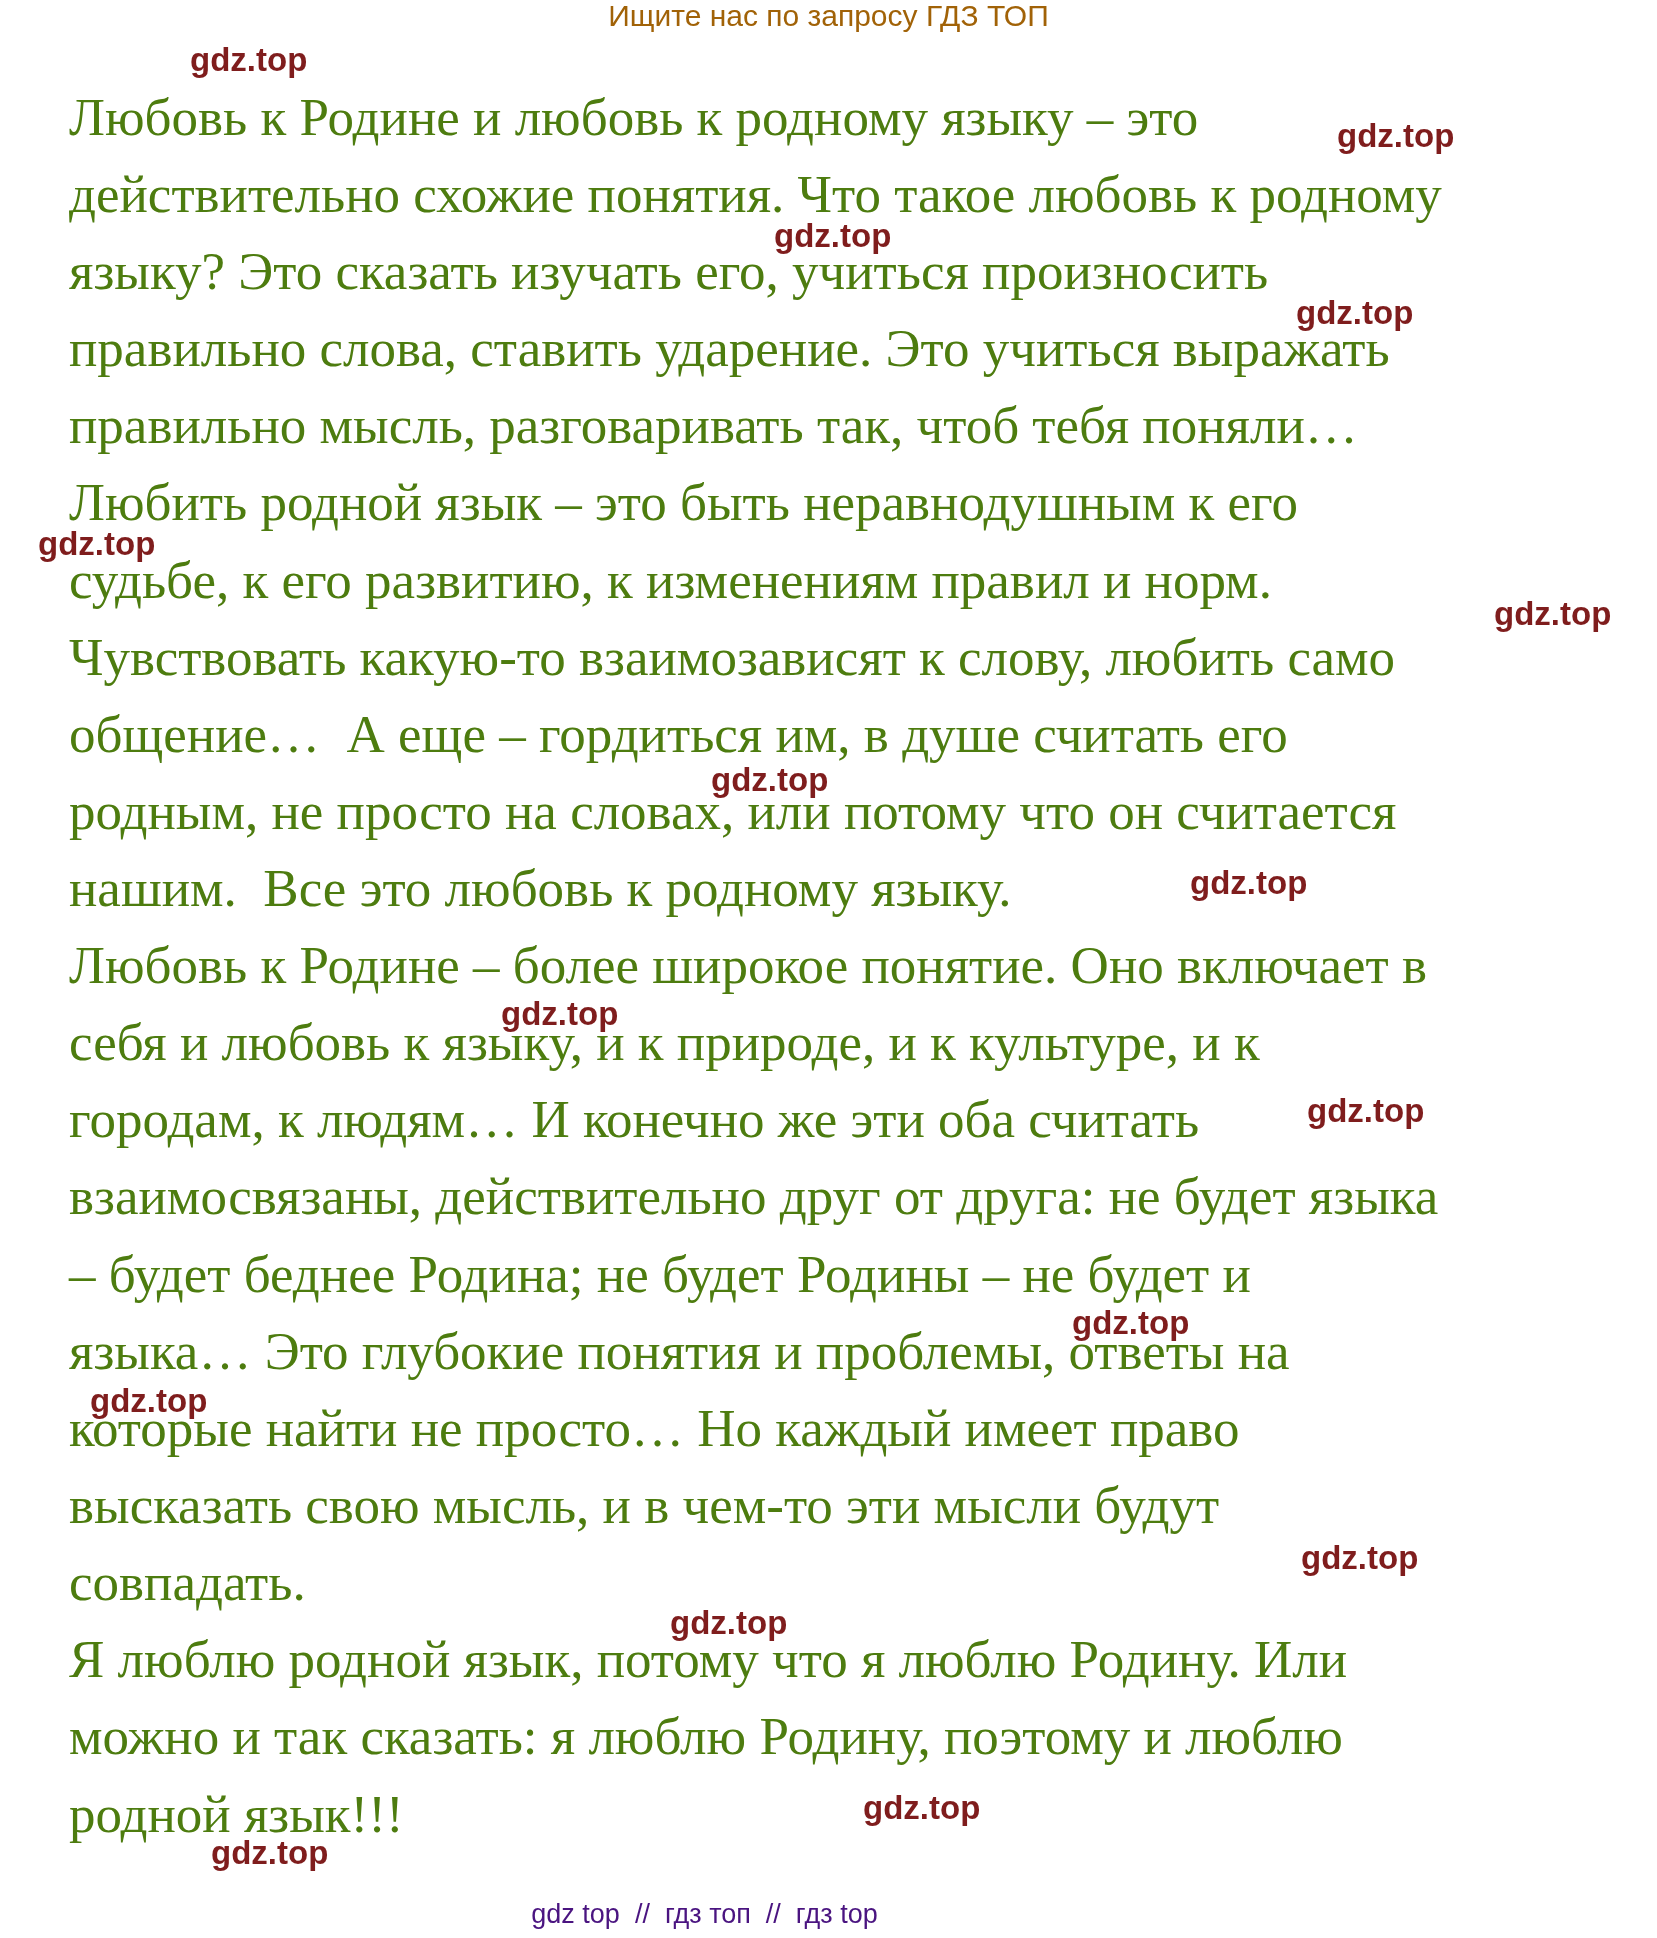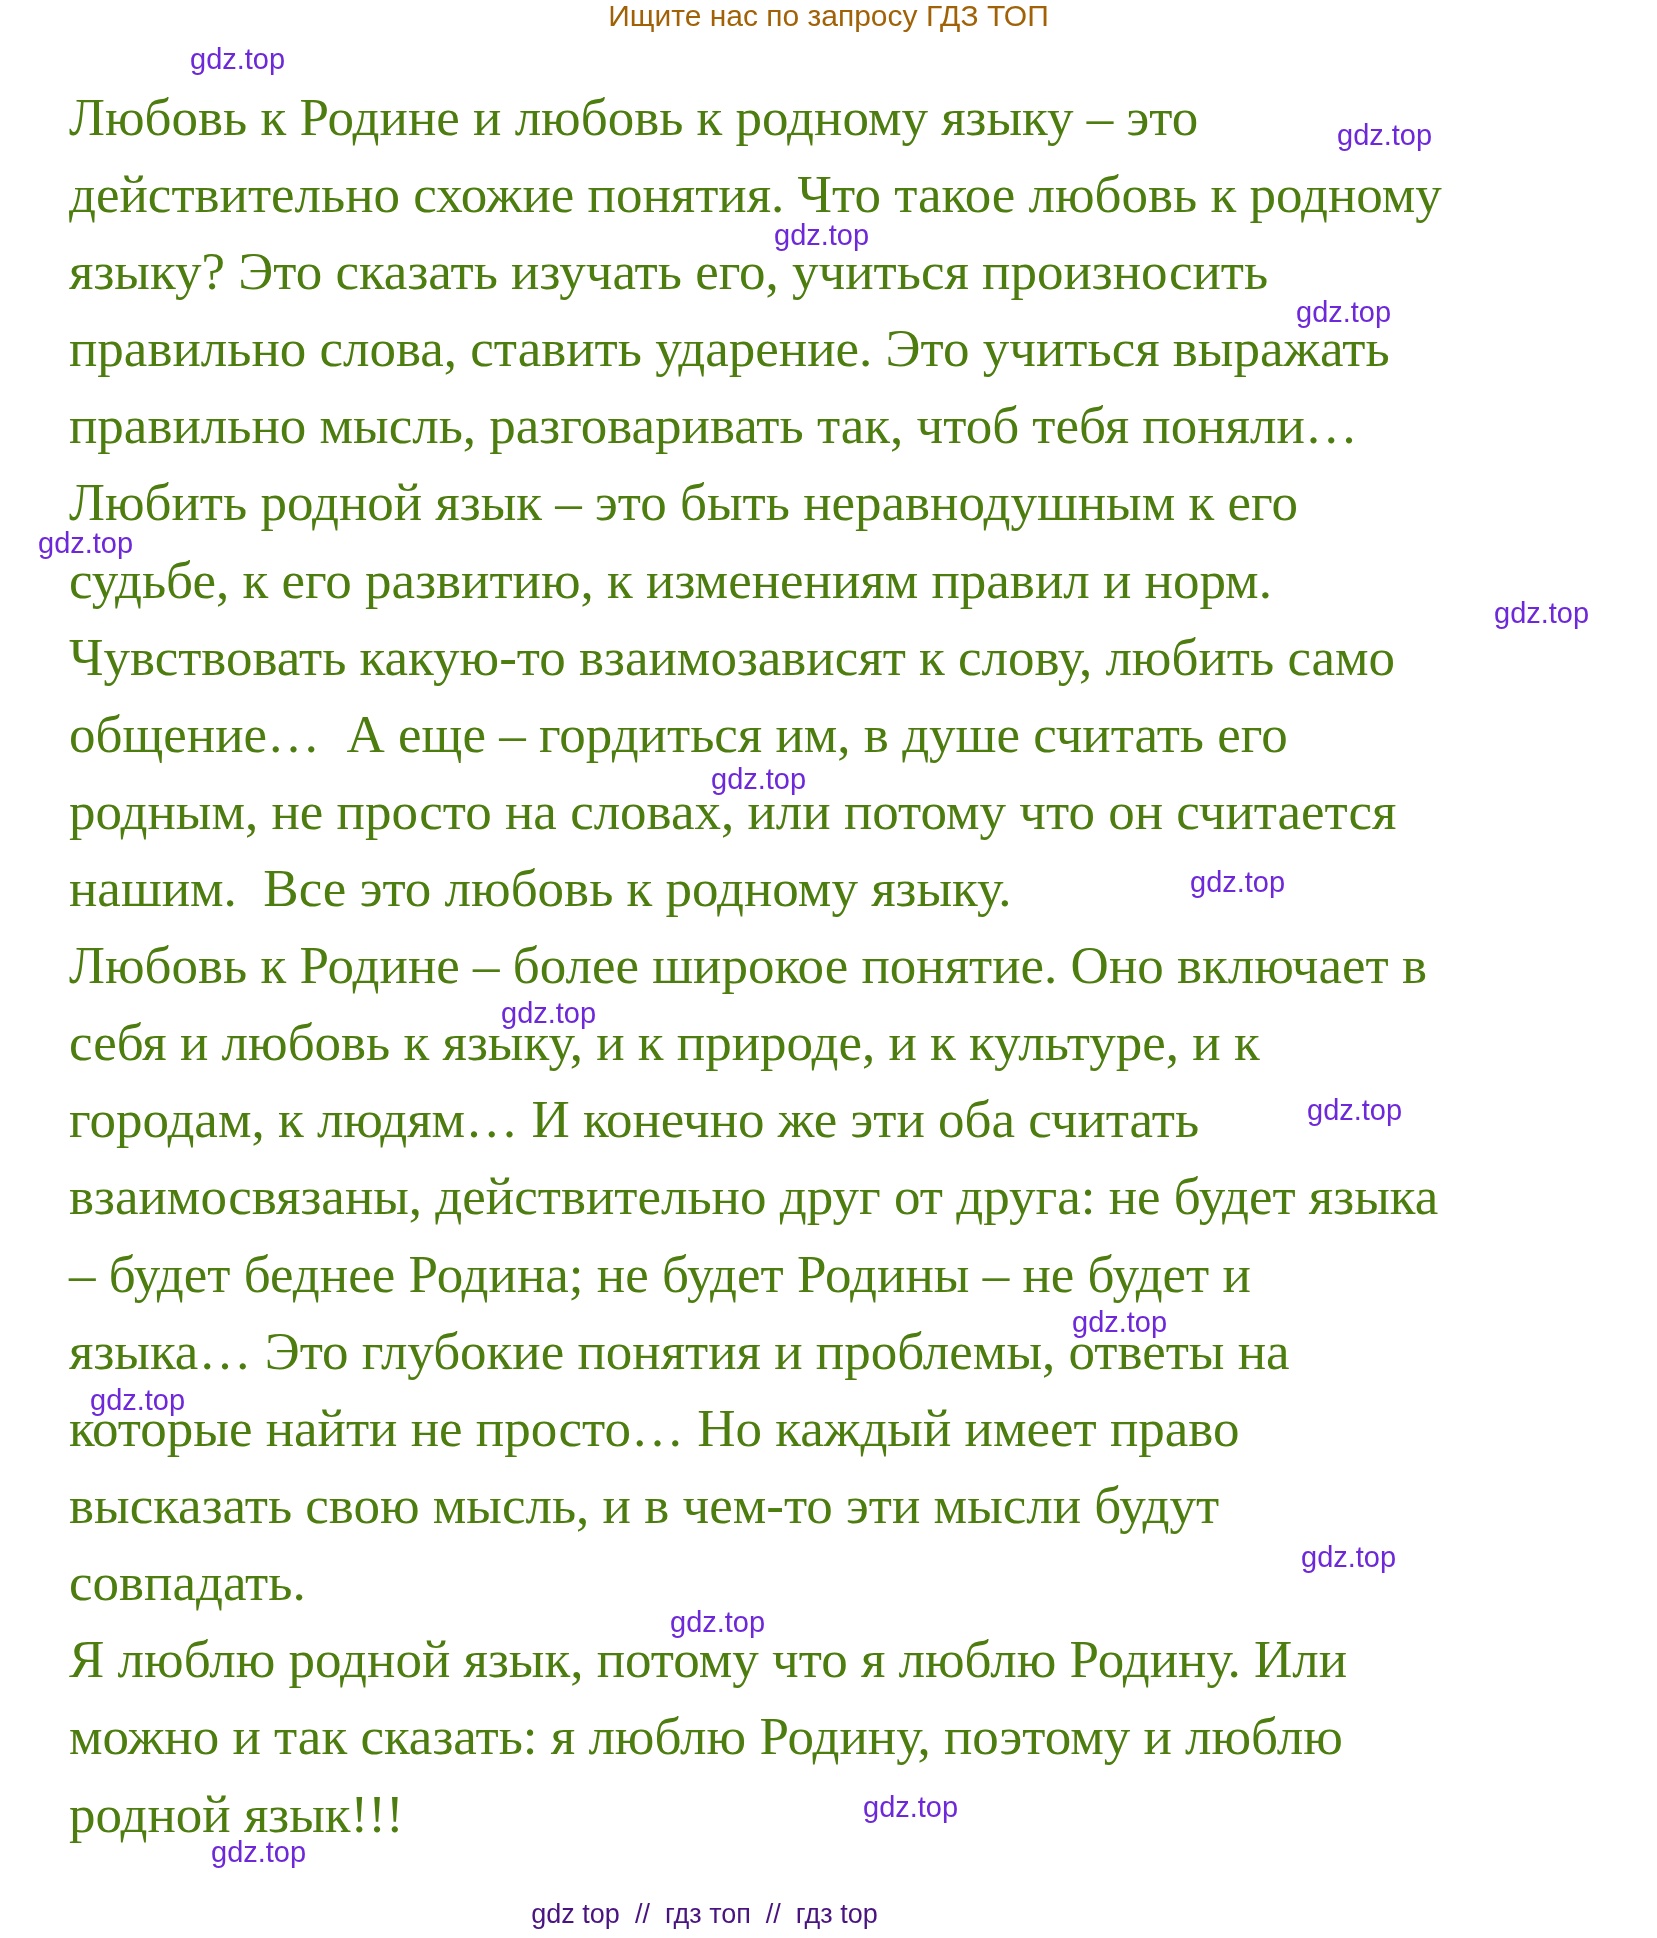--- a/index.html
+++ b/index.html
@@ -32,24 +32,25 @@
       font-family: "Liberation Serif", "DejaVu Serif", serif;
       font-size: 53px;
       line-height: 53px;
       color: #4d7c0f;
       white-space: pre;
       margin-left: 28px;
     }
     .watermark {
       position: absolute;
       font-family: "Liberation Sans", "DejaVu Sans", sans-serif;
-      font-size: 29px;
+      font-size: 33px;
       line-height: 29px;
-      color: #6d28d9;
+      color: #7f1d1d;
       white-space: nowrap;
+      font-weight: bold;
     }
     .footer-links {
       position: absolute;
       left: 0;
       width: 1409px;
       top: 1901px;
       text-align: center;
       font-family: "Liberation Sans", "DejaVu Sans", sans-serif;
       font-size: 27px;
       line-height: 27px;

